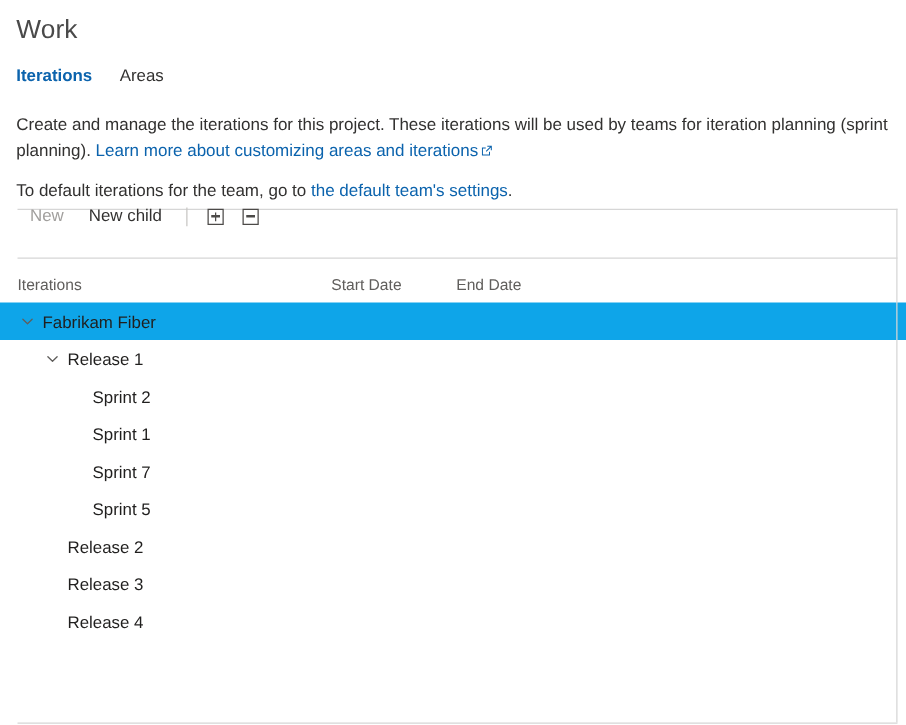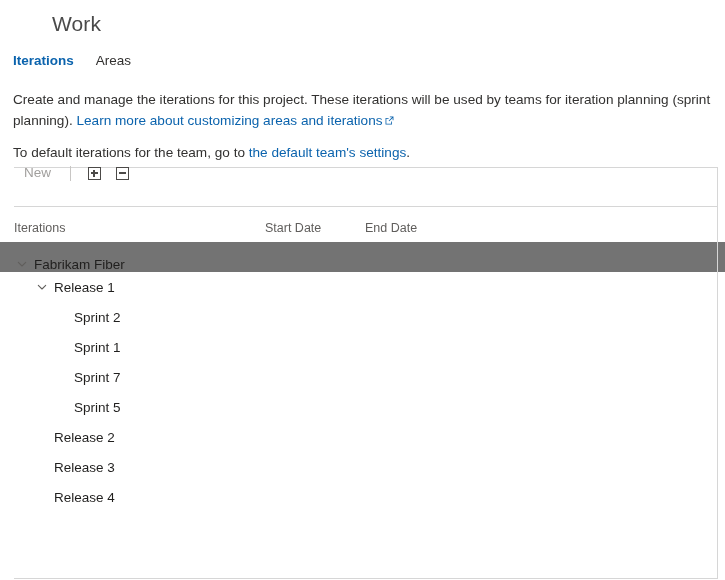--- a/index.html
+++ b/index.html
@@ -25,21 +25,20 @@
   
   .page-title {
     position: absolute;
     left: 13px;
     top: 11px;
     font-size: 21px;
     font-weight: 400;
     color: #4a4a4a;
     letter-spacing: 0.1px;
     line-height: 26px;
-    margin-left: 39px;
   }
 
   .tabs {
     position: absolute;
     left: 13px;
     top: 52px;
     display: flex;
     align-items: center;
     gap: 22px;
   }
@@ -188,21 +187,21 @@
   .row {
     display: flex;
     align-items: center;
     height: 30px;
     font-size: 13.5px;
     color: #201f1e;
     padding-left: 14px;
     cursor: pointer;
     position: relative;
   }
-  .row.selected { background: #737373; align-items: flex-end; }
+  .row.selected { background: #0ea5e9; }
 
   .cell-iter {
     width: 251px;
     flex: none;
     display: flex;
     align-items: center;
     white-space: nowrap;
     overflow: hidden;
   }
   .cell-date {
@@ -261,20 +260,21 @@
 
   <div class="desc2">
     <span>To default iterations for the team, go to </span><a class="link" href="#">the default team's settings</a><span>.</span>
   </div>
 
   <div class="rule rule-top"></div>
   <div class="rule rule-bottom"></div>
 
   <div class="toolbar">
     <div class="tb-btn disabled">New</div>
+    <div class="tb-btn">New child</div>
     <div class="tb-sep"></div>
     <div class="tb-icon">
       <span class="sq plus"></span>
     </div>
     <div class="tb-icon">
       <span class="sq"></span>
     </div>
   </div>
 
   <div class="grid">

